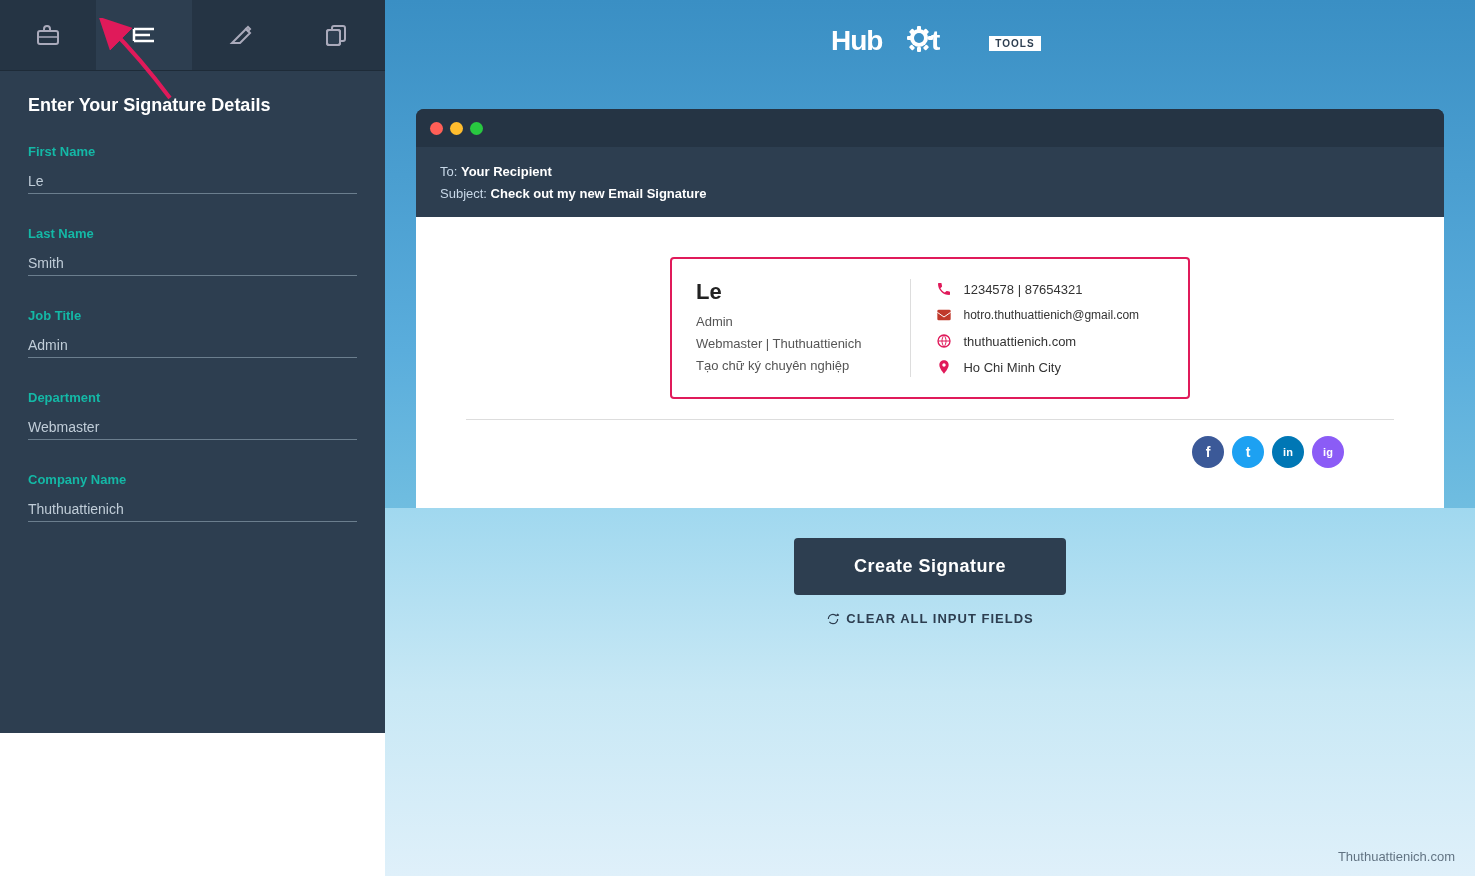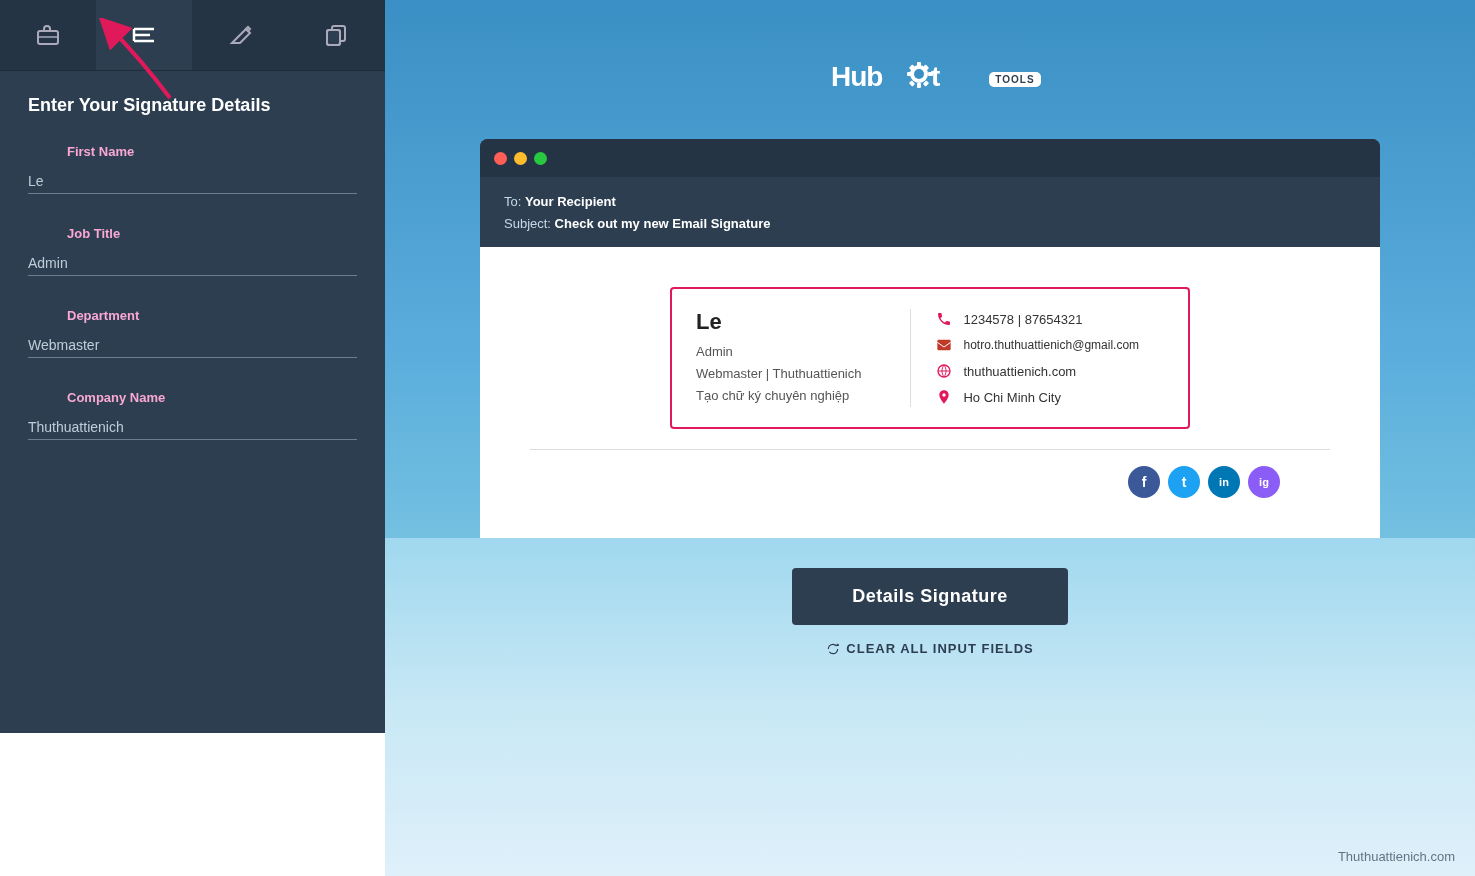--- a/index.html
+++ b/index.html
@@ -56,26 +56,25 @@
       font-size: 18px;
       font-weight: bold;
       margin-bottom: 28px;
     }
 
     .form-group {
       margin-bottom: 32px;
     }
 
     .form-label {
-      color: #f9a8d4;
+      color: #14b8a6;
       font-size: 13px;
       font-weight: bold;
       margin-bottom: 10px;
       display: block;
-      margin-left: 39px;
     }
 
     .form-input {
       background: transparent;
       border: none;
       border-bottom: 1.5px solid #6b7e8e;
       color: #c0cdd8;
       font-size: 14px;
       width: 100%;
       padding: 4px 0;
@@ -97,21 +96,20 @@
     }
 
     
     .hubspot-header {
       width: 100%;
       display: flex;
       justify-content: center;
       align-items: flex-end;
       padding: 20px 0 16px 12px;
       background: transparent;
-      margin-top: 36px;
     }
 
     .hubspot-logo {
       display: flex;
       align-items: center;
       gap: 8px;
     }
 
     .hubspot-text {
       font-size: 28px;
@@ -119,32 +117,32 @@
       color: #fff;
       letter-spacing: -1px;
     }
 
     .hubspot-tools-badge {
       background: #fff;
       color: #2d3e50;
       font-size: 10px;
       font-weight: bold;
       padding: 2px 6px;
-      border-radius: 5px;
+      border-radius: 0;
       letter-spacing: 1px;
       text-transform: uppercase;
     }
 
     
     .email-preview-wrapper {
-      width: 900px;
+      width: 1028px;
       background: #2d3e50;
       border-radius: 8px 8px 0 0;
       overflow: hidden;
-      margin-top: 20px;
+      margin-top: 26px;
     }
 
     .email-titlebar {
       background: #253444;
       height: 38px;
       display: flex;
       align-items: center;
       padding: 0 14px;
       gap: 7px;
     }
@@ -367,20 +365,24 @@
   </div>
 
   <div class="sidebar-content">
     <div class="sidebar-title">Enter Your Signature Details</div>
 
     <div class="form-group">
       <label class="form-label">First Name</label>
       <input class="form-input" type="text" value="Le" style="">
     </div>
 
+    <div class="form-group">
+      <label class="form-label">Last Name</label>
+      <input class="form-input" type="text" value="Smith" style="">
+    </div>
 
     <div class="form-group">
       <label class="form-label">Job Title</label>
       <input class="form-input" type="text" value="Admin" style="">
     </div>
 
     <div class="form-group">
       <label class="form-label">Department</label>
       <input class="form-input" type="text" value="Webmaster" style="">
     </div>
@@ -506,21 +508,21 @@
           <span style="font-size:11px">in</span>
         </div>
         <div class="social-icon social-ig">
           <span style="font-size:11px">ig</span>
         </div>
       </div>
     </div>
   </div>
 
   <div class="bottom-section">
-    <button class="create-btn">Details Signature</button>
+    <button class="create-btn">Create Signature</button>
     <button class="clear-btn">
       <svg width="14" height="14" viewBox="0 0 24 24" fill="none">
         <path d="M4 12c0-4.4 3.6-8 8-8 2.5 0 4.8 1.2 6.2 3" stroke="#2d3e50" stroke-width="2" fill="none"></path>
         <path d="M20 12c0 4.4-3.6 8-8 8-2.5 0-4.8-1.2-6.2-3" stroke="#2d3e50" stroke-width="2" fill="none"></path>
         <polyline points="18,6 20,4 22,6" stroke="#2d3e50" stroke-width="2" fill="none"></polyline>
       </svg>
       <span>CLEAR ALL INPUT FIELDS</span>
     </button>
   </div>
 

